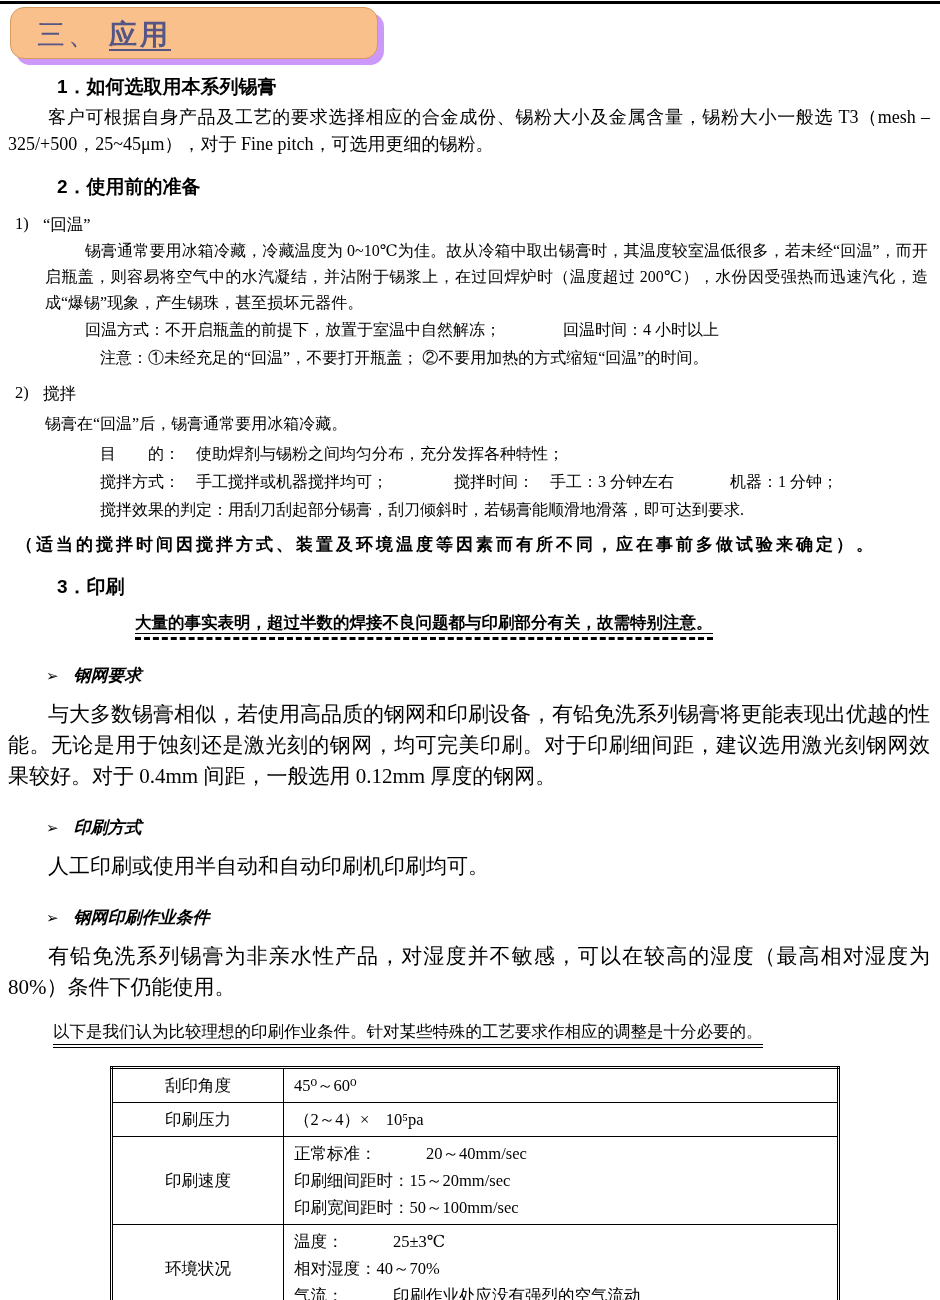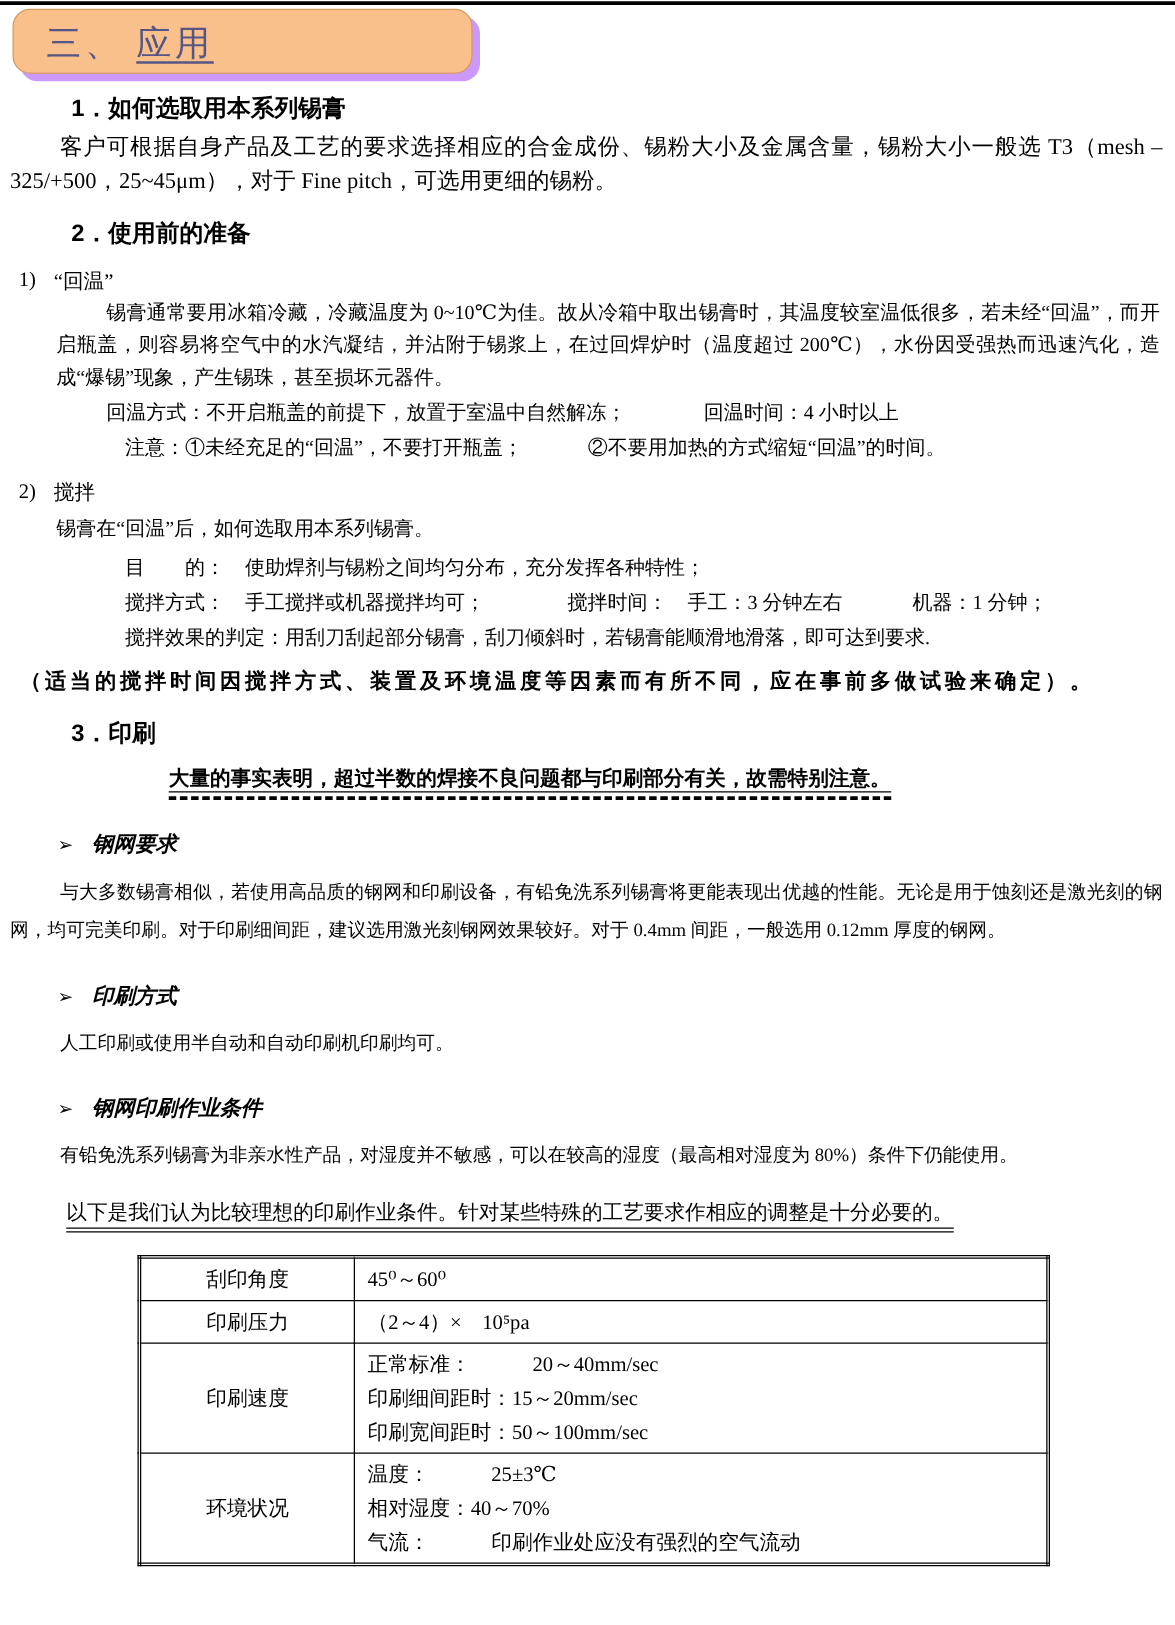--- a/index.html
+++ b/index.html
@@ -8,55 +8,55 @@
     font-family:"Liberation Serif","DejaVu Serif",serif;color:#000;
   }
   .top-rule{position:absolute;top:1px;left:0;width:940px;height:3px;background:#000;}
   
   .hdr-box{
     position:absolute;top:7px;left:10px;width:366px;height:50px;
     background:#FAC08C;border:1px solid #d79a5f;border-radius:14px;
     box-shadow:6px 6px 0 #CC99FA;
   }
   .hdr-line{padding:8px 0 0 26px;font-size:28px;letter-spacing:3px;color:#565684;}
-  .hdr-title{text-decoration:underline;text-underline-offset:5px;}
+  .hdr-title{text-decoration:underline;text-underline-offset:5px;font-weight:bold;}
   
   .content{position:absolute;top:64px;left:0;width:940px;}
   .h-num{
     font-family:"Liberation Sans","DejaVu Sans",sans-serif;
     font-weight:bold;font-size:19px;margin:10px 0 0 57px;
   }
   .p-body{font-size:18px;line-height:27px;text-align:justify;margin:4px 10px 0 8px;text-indent:40px;}
   .item-head{display:flex;font-size:16.5px;margin-top:14px;}
   .item-marker{margin-left:15px;width:28px;}
   .item-para{margin:2px 12px 0 45px;font-size:16px;line-height:26px;text-align:justify;text-indent:40px;}
   .line-a{margin:4px 0 0 85px;font-size:16px;}
   .line-a .tab1{margin-left:58px;}
   .line-b{margin:7px 0 0 100px;font-size:16px;}
-  .line-b .tab1{margin-left:48px;}
+  .line-b .tab1{}
   .sub-line{margin:7px 0 0 100px;font-size:16px;}
   .sub-line .tab1{margin-left:62px;}
   .sub-line .tab2{margin-left:52px;}
   .bold-note{
     margin:12px 0 0 16px;font-weight:bold;font-size:17px;letter-spacing:3px;
   }
   .notice-wrap{margin:12px 0 0 135px;}
   .notice-outer{
     display:inline-block;border-bottom:3px dashed #000;padding-bottom:3px;
   }
   .notice-inner{
     font-weight:bold;font-size:16.5px;border-bottom:1px solid #000;padding-bottom:1px;
   }
   .bullet-head{
     display:flex;align-items:baseline;margin:24px 0 0 46px;
     font-family:"Liberation Sans","DejaVu Sans",sans-serif;
     font-weight:bold;font-style:italic;font-size:17px;
   }
   .bullet-icon{font-style:normal;font-weight:normal;font-size:15px;margin-right:15px;}
-  .bullet-para{margin:12px 10px 0 8px;font-size:15px;line-height:31px;text-align:justify;text-indent:40px;}
+  .bullet-para{margin:12px 10px 0 8px;font-size:21px;line-height:31px;text-align:justify;text-indent:40px;}
   .ideal-wrap{margin:18px 0 0 53px;}
   .ideal{
     display:inline-block;font-size:16.5px;
     border-bottom:4px double #000;padding-bottom:1px;
   }
   table.cond{
     margin:18px 0 0 110px;width:730px;border-collapse:collapse;
     border:3px double #000;font-size:16.5px;
   }
   table.cond td{border:1px solid #000;padding:3px 10px;vertical-align:middle;}
@@ -94,21 +94,21 @@
     </div>
     <div class="line-b">
       <span>注意：①未经充足的“回温”，不要打开瓶盖；</span>
       <span class="tab1">②不要用加热的方式缩短“回温”的时间。</span>
     </div>
 
     <div class="item-head">
       <span class="item-marker">2)</span>
       <span>搅拌</span>
     </div>
-    <div class="item-para" style="text-indent:0;margin-top:6px;">锡膏在“回温”后，如何选取用本系列锡膏。</div>
+    <div class="item-para" style="text-indent:0;margin-top:6px;">锡膏在“回温”后，锡膏通常要用冰箱冷藏。</div>
     <div class="sub-line">目　　的：　使助焊剂与锡粉之间均匀分布，充分发挥各种特性；</div>
     <div class="sub-line">
       <span>搅拌方式：　手工搅拌或机器搅拌均可；</span>
       <span class="tab1">搅拌时间：　手工：3 分钟左右</span>
       <span class="tab2">机器：1 分钟；</span>
     </div>
     <div class="sub-line">搅拌效果的判定：用刮刀刮起部分锡膏，刮刀倾斜时，若锡膏能顺滑地滑落，即可达到要求.</div>
     <div class="bold-note">（适当的搅拌时间因搅拌方式、装置及环境温度等因素而有所不同，应在事前多做试验来确定）。</div>
 
     <div class="h-num" style="margin-top:18px;">3．印刷</div>

